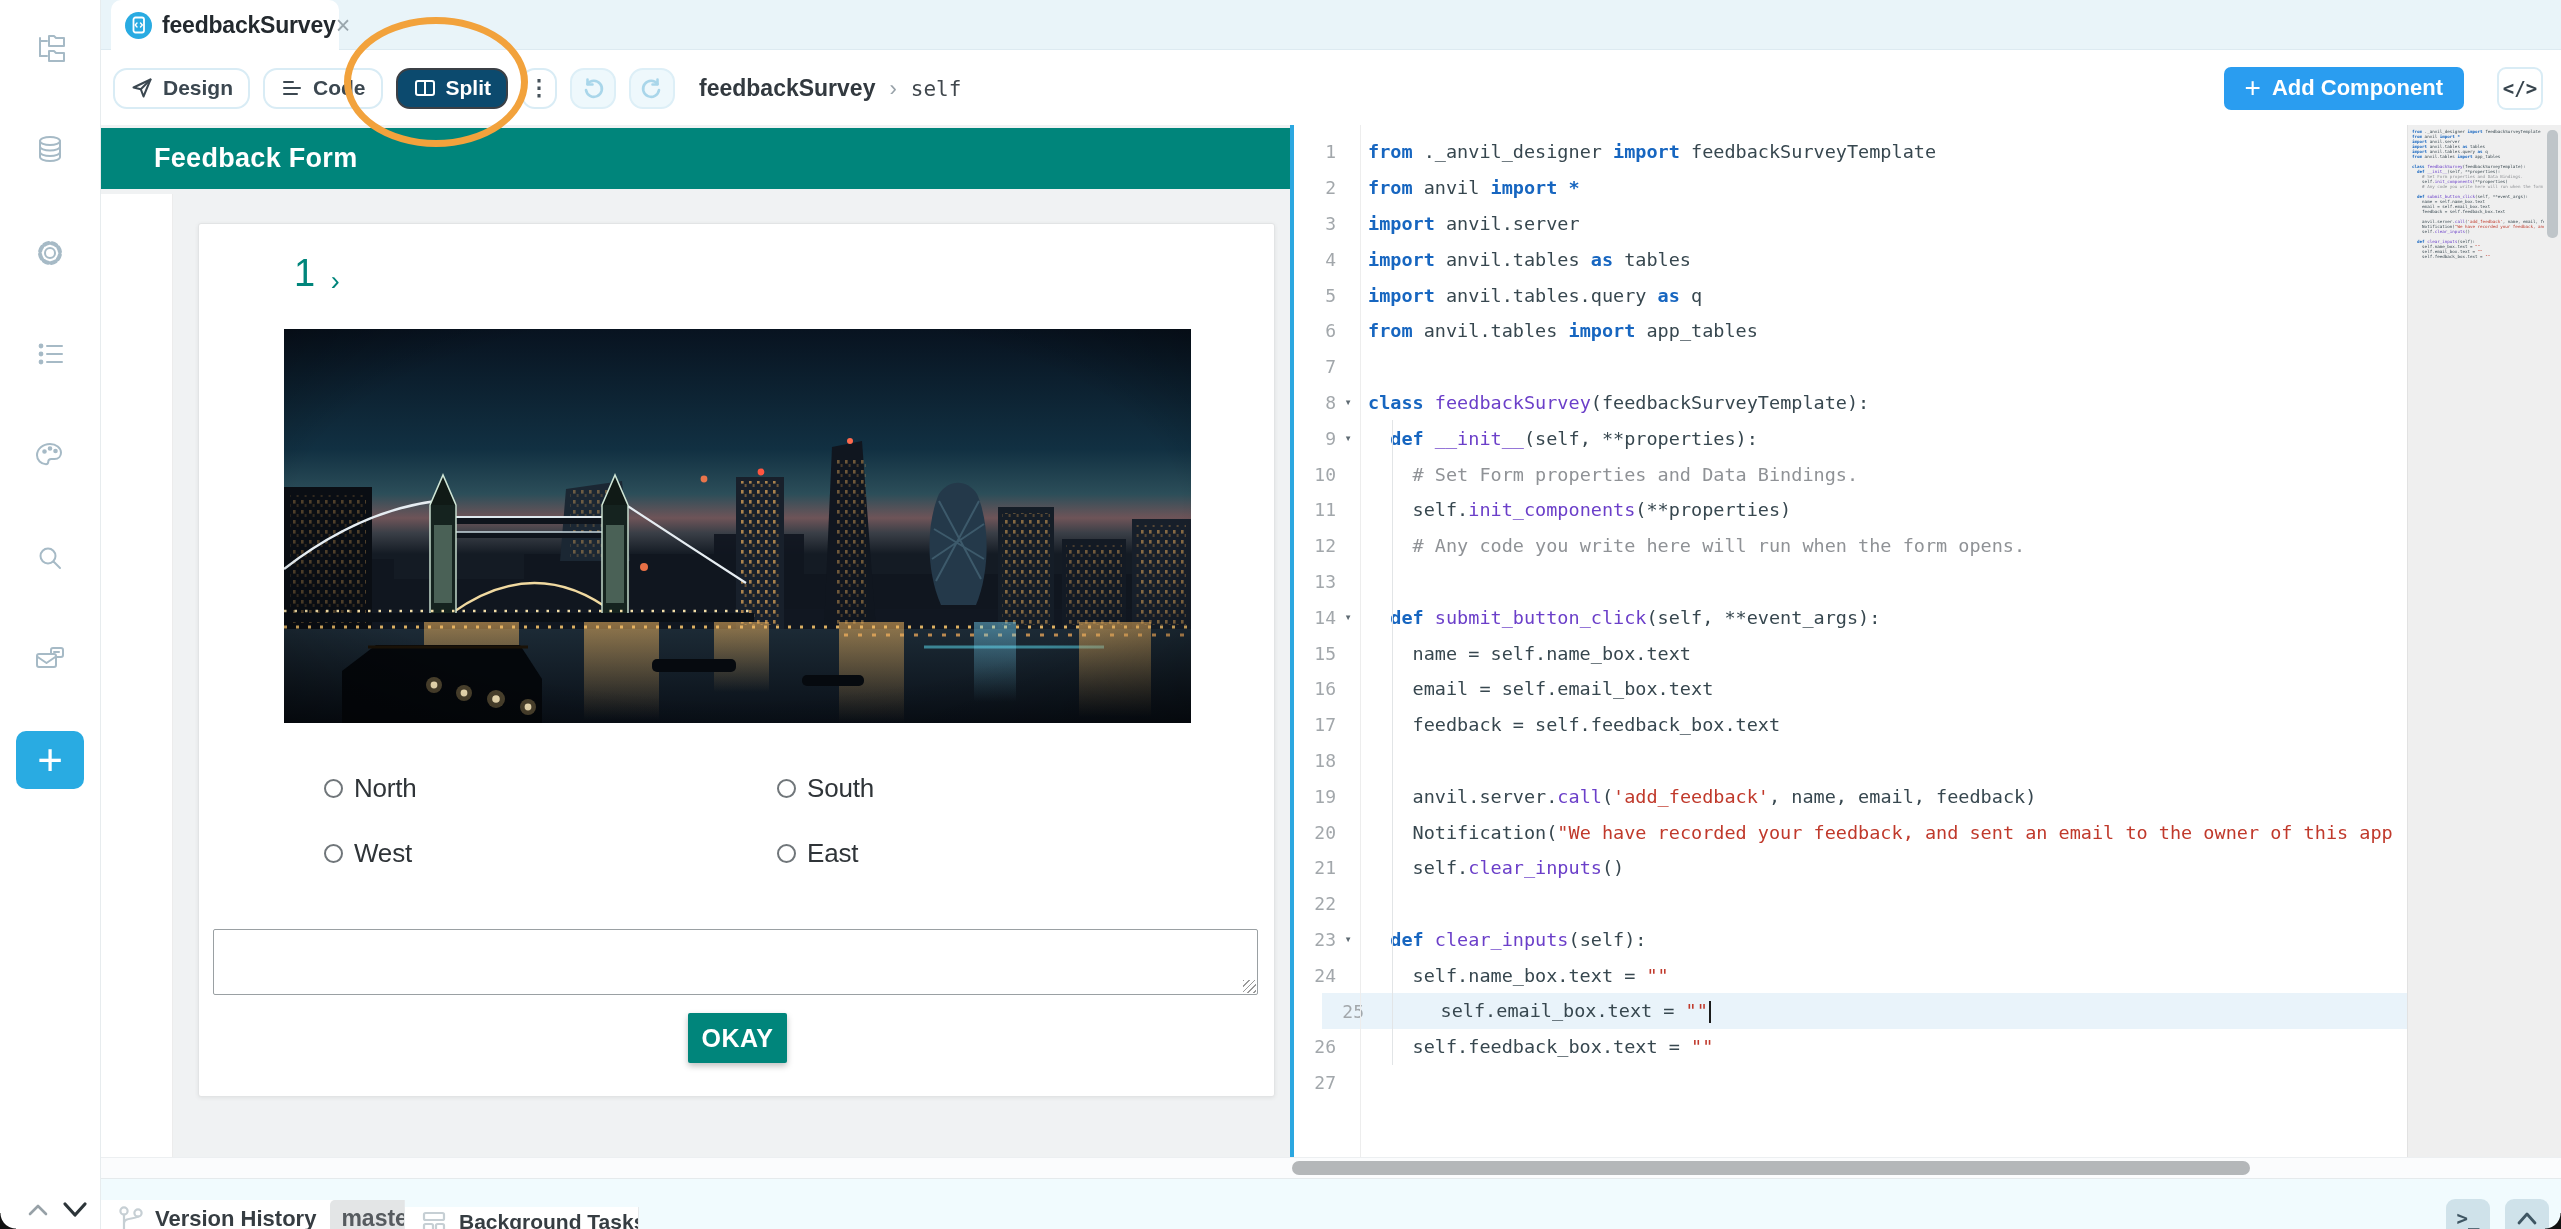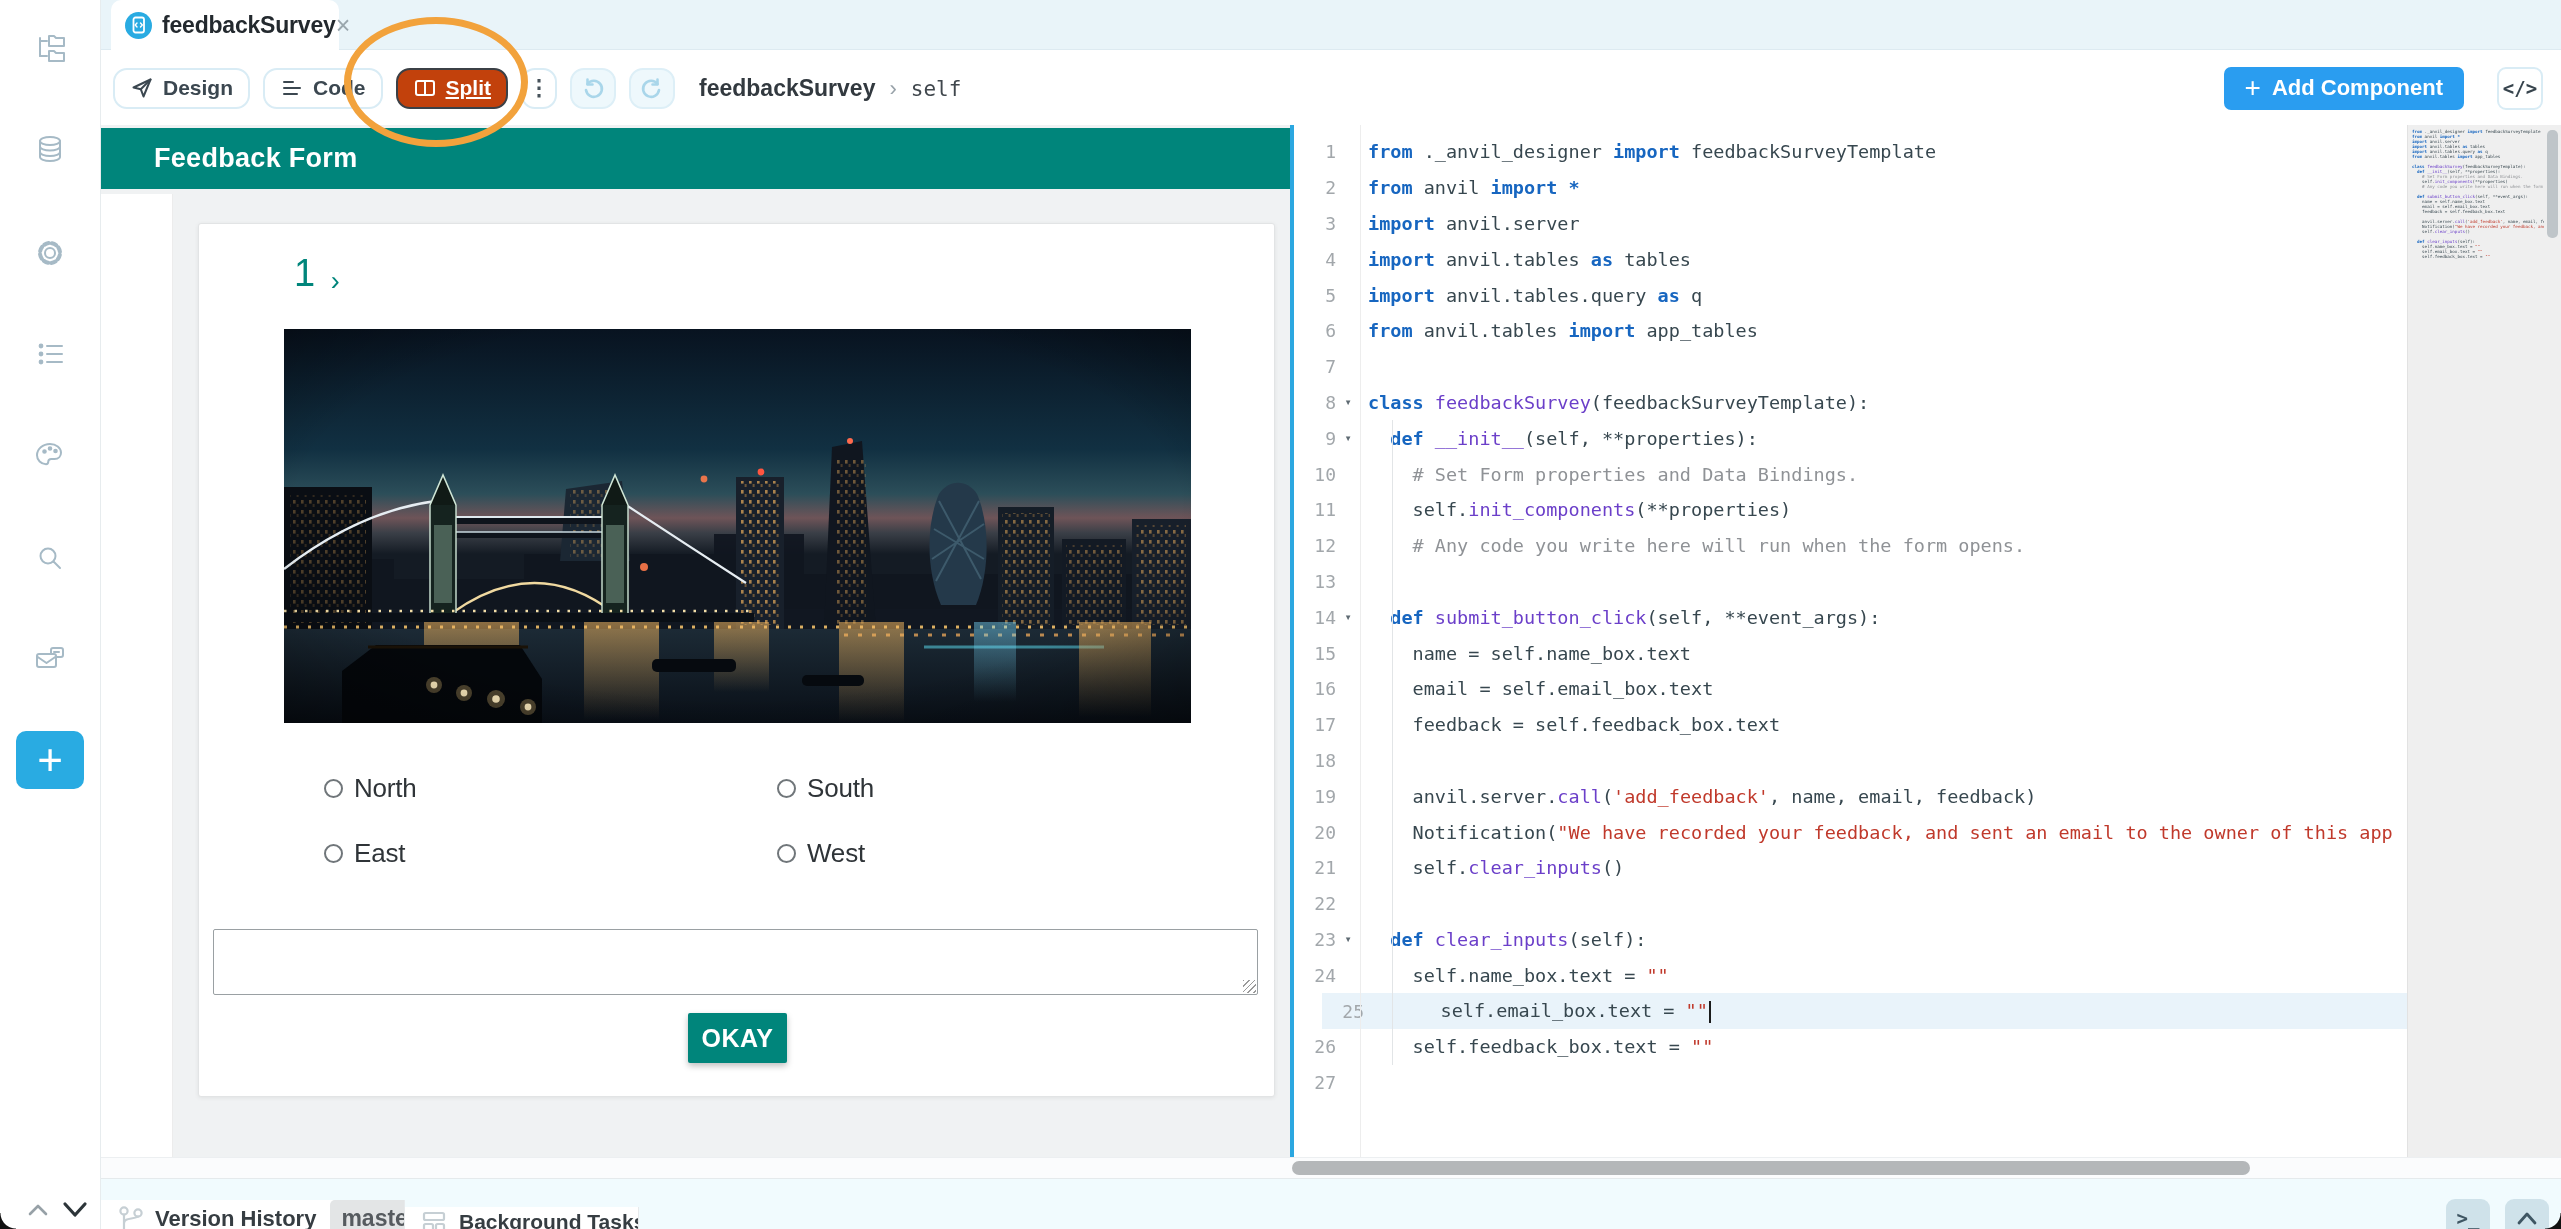--- a/index.html
+++ b/index.html
@@ -23,21 +23,21 @@
   .tab-label{margin-left:10px;font-weight:bold;font-size:23px;color:#23292e;letter-spacing:-0.2px;white-space:nowrap;}
   .tab-close{margin-left:auto;color:#9aa6ad;font-size:25px;line-height:1;}
 
   
   .toolbar{position:absolute;left:101px;top:51px;width:2460px;height:74px;background:#fff;display:flex;align-items:center;
            padding:0 18px 0 12px;box-sizing:border-box;z-index:4;}
   .tb-btn{height:41px;border:2px solid #d9ecf5;border-radius:14px;background:#fff;display:flex;align-items:center;gap:9px;
           padding:0 15px;font-weight:bold;font-size:21px;color:#3b4750;box-sizing:border-box;white-space:nowrap;}
   .tb-btn + .tb-btn{margin-left:13px;}
   .tb-btn svg{stroke:#3b4750;fill:none;stroke-width:2;stroke-linecap:round;stroke-linejoin:round;}
-  .tb-split{background:#c2410c;border-color:#3b4046;color:#fff;text-decoration:underline;}
+  .tb-split{background:#0c4a6e;border-color:#3b4046;color:#fff;}
   .tb-split svg{stroke:#fff;}
   .tb-kebab{width:36px;padding:0;justify-content:center;color:#46525a;font-size:22px;font-weight:bold;}
   .tb-undo,.tb-redo{width:46px;padding:0;justify-content:center;background:#eef8fc;border-color:#ddeff7;}
   .tb-undo svg,.tb-redo svg{stroke:#a9d6ea;stroke-width:2.6;}
   .breadcrumb{margin-left:24px;display:flex;align-items:baseline;gap:14px;white-space:nowrap;}
   .bc-app{font-weight:bold;font-size:23px;color:#32393f;}
   .bc-sep{color:#98a2a9;font-size:22px;}
   .bc-item{font-family:"DejaVu Sans Mono",monospace;font-size:21px;color:#40474d;}
   .tb-right{margin-left:auto;display:flex;align-items:center;}
   .add-comp{height:43px;background:#2a9df0;border-radius:7px;color:#fff;font-weight:bold;font-size:22px;
@@ -389,25 +389,25 @@
         <div class="radio">
           <span class="radio-circle"></span>
           <span>North</span>
         </div>
         <div class="radio">
           <span class="radio-circle"></span>
           <span>South</span>
         </div>
         <div class="radio">
           <span class="radio-circle"></span>
-          <span>East</span>
+          <span>West</span>
         </div>
         <div class="radio">
           <span class="radio-circle"></span>
-          <span>West</span>
+          <span>East</span>
         </div>
       </div>
 
       <div class="feedback-box"></div>
       <div class="okay">OKAY</div>
     </div>
   </div>
 
   <div class="splitter"></div>
 

